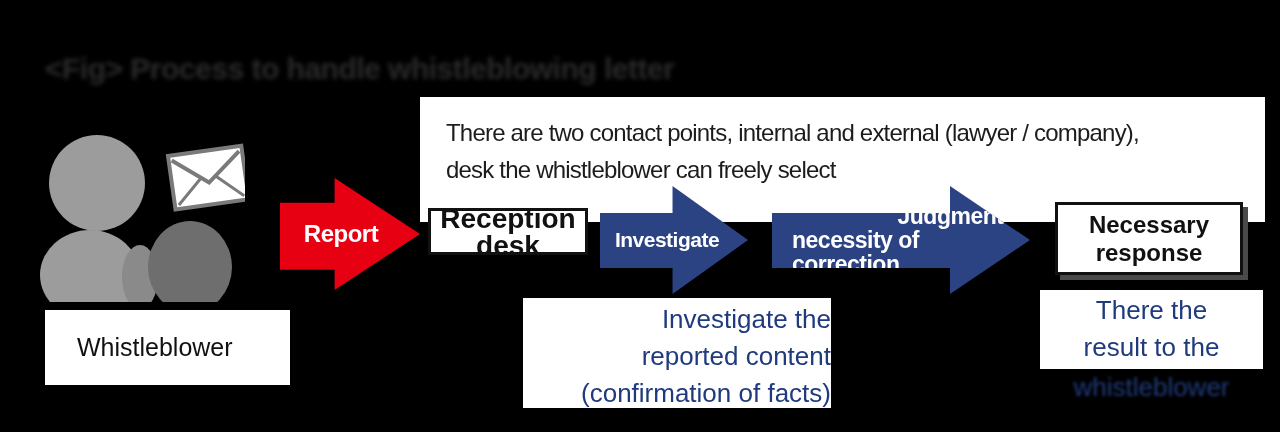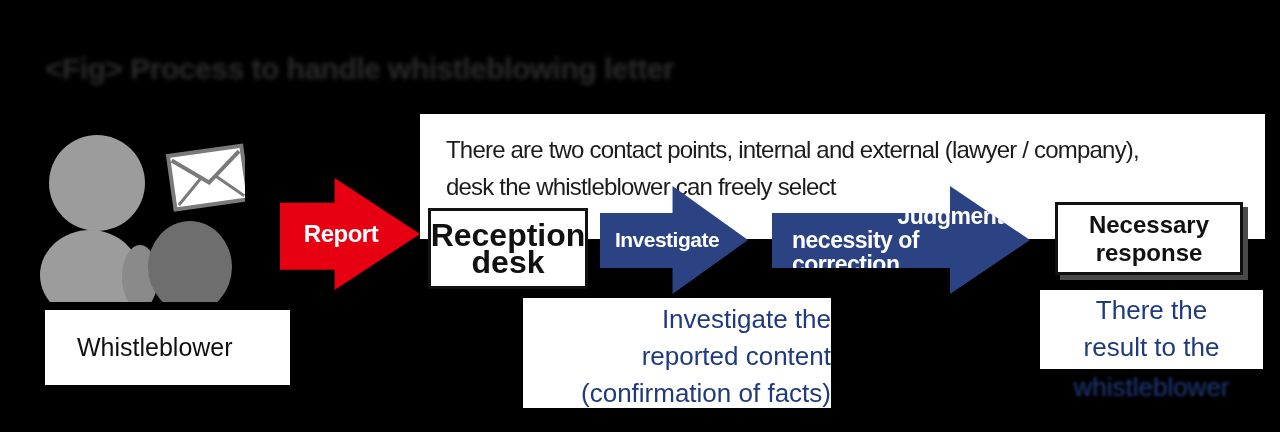--- a/index.html
+++ b/index.html
@@ -11,21 +11,21 @@
   .title {
     position:absolute; left:45px; top:52px;
     font-size:30px; font-weight:bold; color:#2a2a2a;
     letter-spacing:-0.5px; white-space:nowrap;
     filter:blur(2px);
   }
   .info-box {
     position:absolute; left:420px; top:97px; width:845px; height:125px;
     background:#ffffff; color:#1c1c1c;
     font-size:24px; line-height:37px; letter-spacing:-0.8px;
-    padding:17px 0 0 26px; box-sizing:border-box;margin-top:17px;
+    padding:17px 0 0 26px; box-sizing:border-box;
   }
   .box-whistleblower {
     position:absolute; left:45px; top:310px; width:245px; height:75px;
     background:#ffffff; color:#111;
     display:flex; align-items:center; padding-left:32px; box-sizing:border-box;
     font-size:25px;
   }
   .arrow {
     position:absolute; display:flex; align-items:center; justify-content:center;
     color:#ffffff; font-weight:bold; box-sizing:border-box;
@@ -47,21 +47,21 @@
     background:var(--flow_navy,#2c4383);
     clip-path:polygon(0 25%,69% 25%,69% 0,100% 50%,69% 100%,69% 76%,0 76%);
     flex-direction:column; align-items:flex-end; justify-content:center;
     font-size:23px; line-height:24px; padding-left:20px; letter-spacing:-0.5px;
   }
   .box-bordered {
     position:absolute; background:#fff; border:3px solid #111; box-sizing:border-box;
     display:flex; flex-direction:column; align-items:center; justify-content:center;
     font-weight:bold; color:#111; text-align:center;
   }
-  .box-reception { left:428px; top:208px; width:160px; height:81px; font-size:32px; line-height:27px; }
+  .box-reception { left:428px; top:208px; width:160px; height:47px; font-size:28px; line-height:27px; }
   .box-necessary { left:1055px; top:202px; width:188px; height:73px; font-size:24px; line-height:28px; box-shadow:5px 5px 0 #4a4a4a; }
   .note-investigate {
     position:absolute; left:523px; top:298px; width:308px; height:110px;
     background:#fff; color:var(--note_navy,#1f3a7d);
     font-size:26px; line-height:37px; text-align:right; padding-top:3px; box-sizing:border-box;
   }
   .note-report {
     position:absolute; left:1040px; top:290px; width:223px;
     color:var(--note_navy,#1f3a7d); font-size:26px; line-height:37px; text-align:center;
   }

